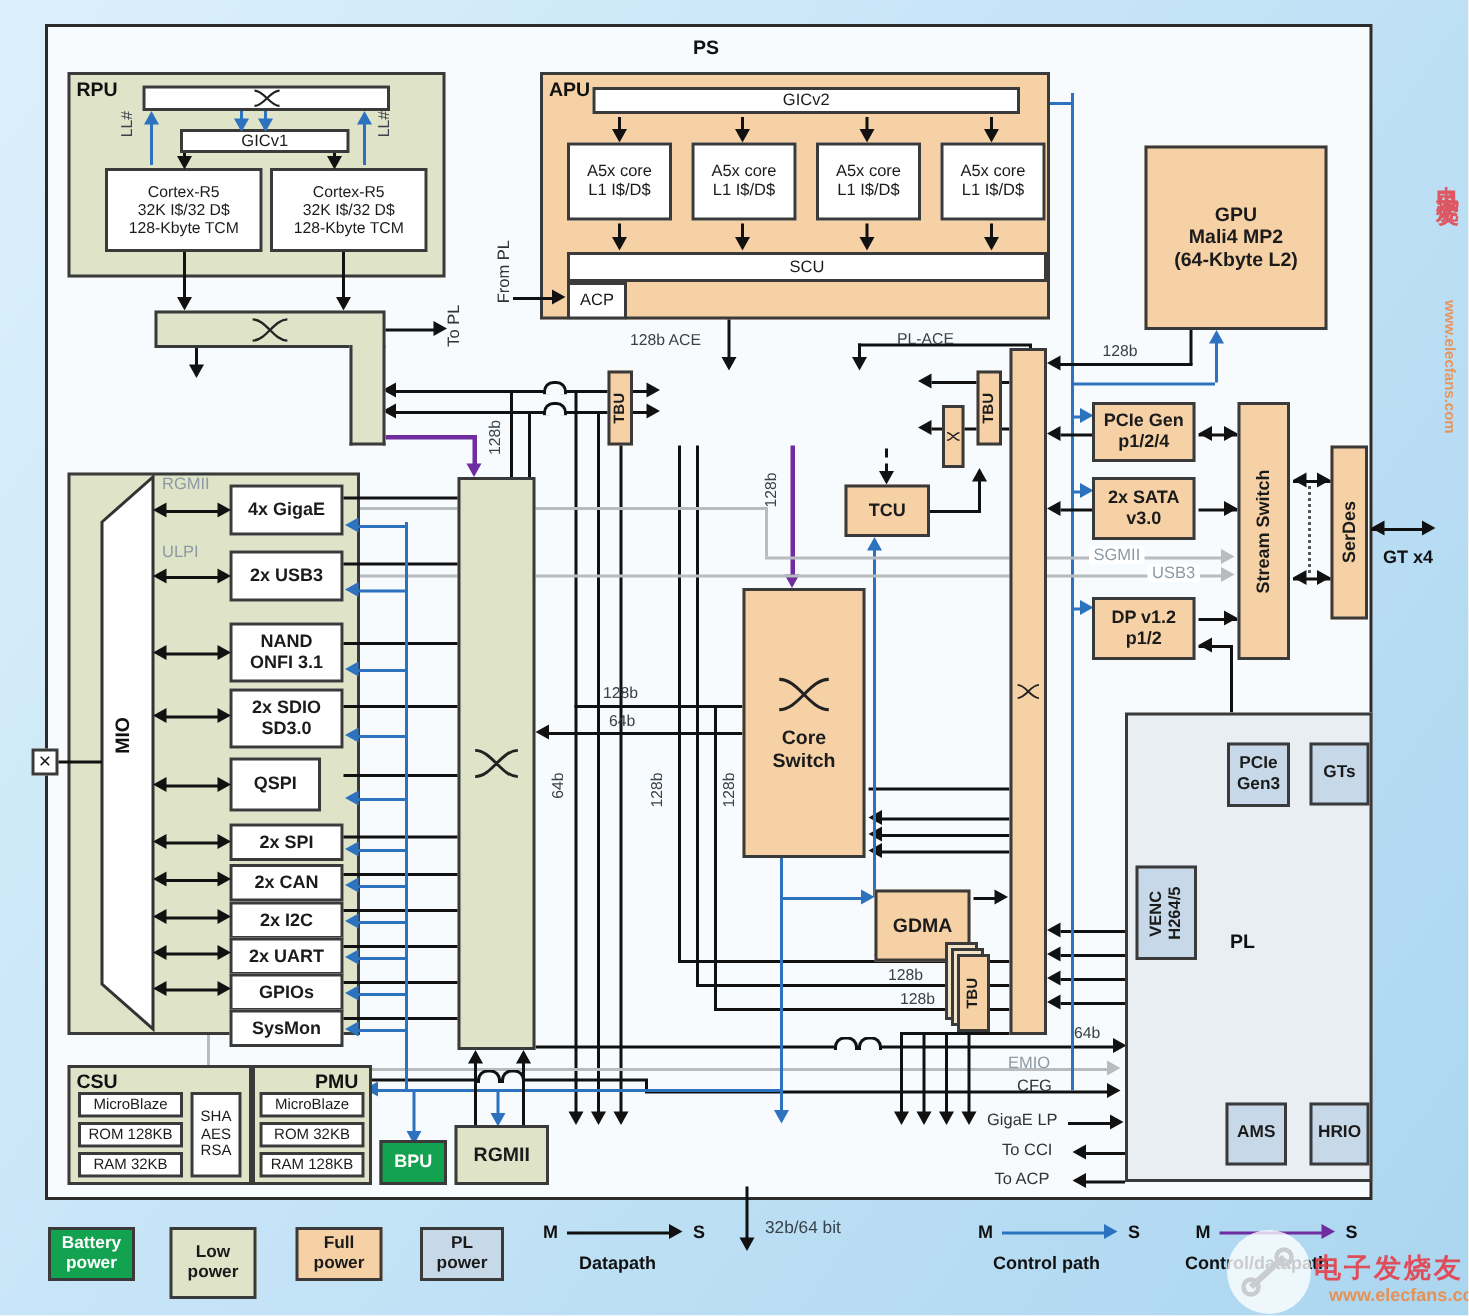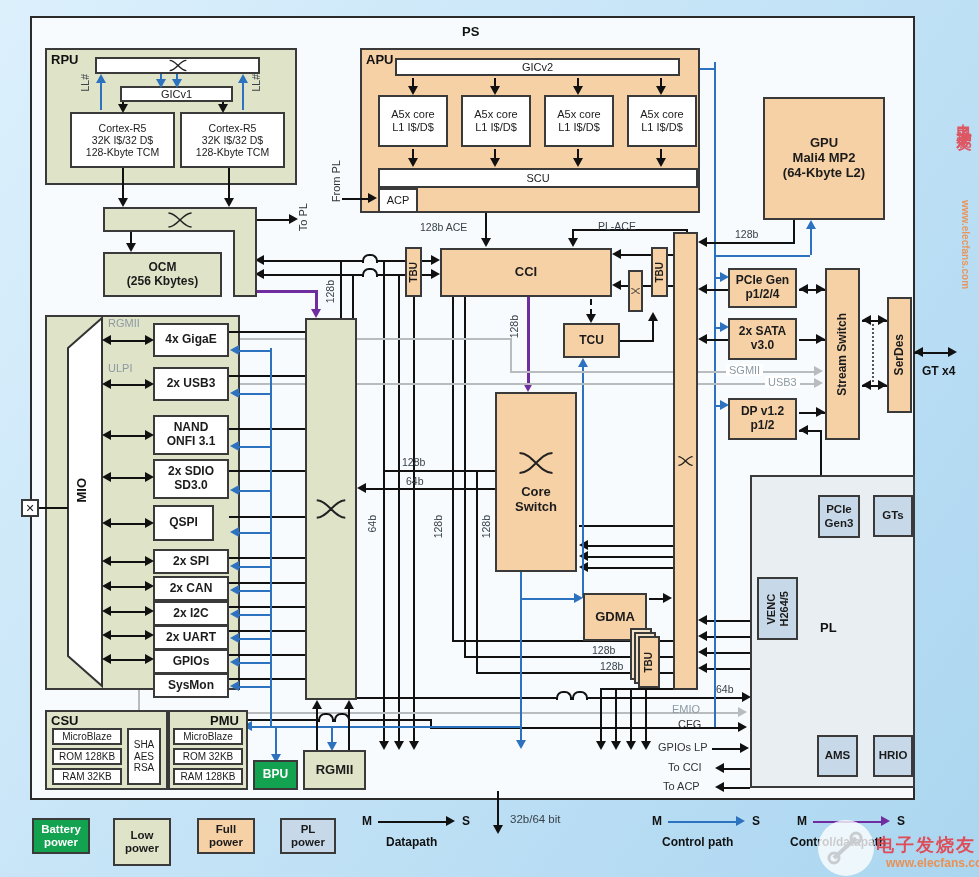--- a/index.html
+++ b/index.html
@@ -94,21 +94,21 @@
   <div class="hl" style="left:248px;top:719px;width:182px;"></div>
   <div class="hop" style="left:318px;top:713px;"></div>
   <div class="hop" style="left:334px;top:713px;"></div>
   <div class="vl" style="left:430px;top:719px;height:8px;"></div>
   <div class="hl" style="left:430px;top:727px;width:308px;"></div>
   <div class="ar r" style="left:738px;top:722px;"></div>
   <div class="port" style="left:678px;top:718px;">CFG</div>
 
   <div class="hl" style="left:712px;top:748px;width:30px;"></div>
   <div class="ar r" style="left:740px;top:743px;"></div>
-  <div class="port" style="left:658px;top:741px;">GPIOs LP</div>
+  <div class="port" style="left:658px;top:741px;">GigaE LP</div>
   <div class="hl" style="left:724px;top:768px;width:26px;"></div>
   <div class="ar l" style="left:715px;top:763px;"></div>
   <div class="port" style="left:668px;top:761px;">To CCI</div>
   <div class="hl" style="left:724px;top:787px;width:26px;"></div>
   <div class="ar l" style="left:715px;top:782px;"></div>
   <div class="port" style="left:663px;top:780px;">To ACP</div>
 
   <div class="hl" style="left:707px;top:620px;width:43px;"></div>
   <div class="ar l" style="left:698px;top:615px;"></div>
   <div class="hl" style="left:707px;top:636px;width:43px;"></div>
@@ -223,22 +223,20 @@
     <svg width="40" height="18" viewBox="0 0 48 28">
         <path d="M6 3 C20 3 28 25 42 25 M42 3 C28 3 20 25 6 25" stroke="#222" stroke-width="2.4" fill="none"></path>
       </svg>
   </div>
   <div class="abs olive" style="left:233px;top:230px;width:24px;height:67px;border:2px solid #3a3a3a;border-top:none;"></div>
   <div class="hl" style="left:257px;top:219px;width:34px;"></div>
   <div class="ar r" style="left:289px;top:214px;"></div>
   <div class="port vt" style="left:297px;top:203px;">To PL</div>
   <div class="vl" style="left:130px;top:232px;height:13px;"></div>
   <div class="ar d" style="left:126px;top:243px;"></div>
-  <div class="box olive" style="left:103px;top:252px;width:119px;height:45px;font-size:12px;">OCM
-(256 Kbytes)</div>
 
   <div class="box orange" style="left:360px;top:48px;width:340px;height:165px;"></div>
   <div class="titleTL" style="left:366px;top:52px;">APU</div>
   <div class="box white" style="left:395px;top:58px;width:285px;height:18px;font-size:11px;font-weight:normal;">GICv2</div>
   <div class="box white" style="left:378px;top:95px;width:70px;height:52px;font-size:11px;font-weight:normal;">A5x core
 L1 I$/D$</div>
   <div class="box white" style="left:461px;top:95px;width:70px;height:52px;font-size:11px;font-weight:normal;">A5x core
 L1 I$/D$</div>
   <div class="box white" style="left:544px;top:95px;width:70px;height:52px;font-size:11px;font-weight:normal;">A5x core
 L1 I$/D$</div>
@@ -277,21 +275,20 @@
 
   <div class="box orange" style="left:763px;top:97px;width:122px;height:123px;font-size:13px;">GPU
 Mali4 MP2
 (64-Kbyte L2)</div>
   <div class="vl" style="left:793px;top:220px;height:23px;"></div>
   <div class="hl" style="left:706px;top:242px;width:89px;"></div>
   <div class="ar l" style="left:698px;top:237px;"></div>
   <div class="lab" style="left:735px;top:228px;">128b</div>
 
   <div class="box orange" style="left:405px;top:247px;width:17px;height:50px;font-size:10px;"><span class="vt">TBU</span></div>
-  <div class="box orange" style="left:440px;top:248px;width:172px;height:49px;font-size:13px;">CCI</div>
   <div class="hl" style="left:621px;top:254px;width:52px;"></div>
   <div class="ar l" style="left:612px;top:249px;"></div>
   <div class="hl" style="left:621px;top:285px;width:52px;"></div>
   <div class="ar l" style="left:612px;top:280px;"></div>
   <div class="box orange" style="left:628px;top:270px;width:15px;height:42px;">
     <svg width="11" height="20" viewBox="0 0 48 28">
         <path d="M6 3 C20 3 28 25 42 25 M42 3 C28 3 20 25 6 25" stroke="#222" stroke-width="4" fill="none"></path>
       </svg>
   </div>
   <div class="box orange" style="left:651px;top:247px;width:17px;height:50px;font-size:10px;"><span class="vt">TBU</span></div>

